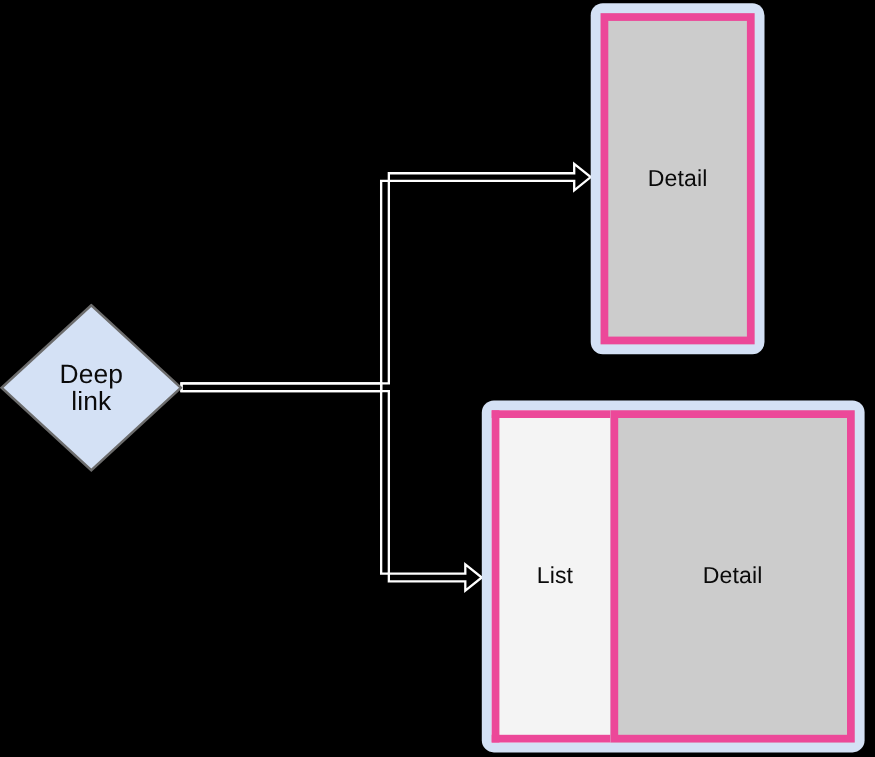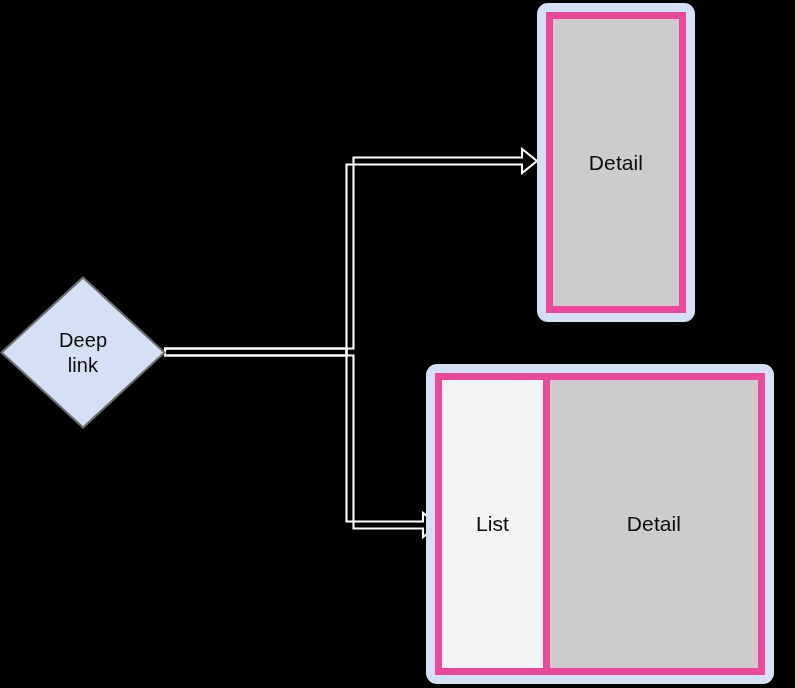--- a/index.html
+++ b/index.html
@@ -46,21 +46,21 @@
     position: absolute;
     left: 0;
     top: 0;
     width: 166px;
     height: 153px;
     display: flex;
     flex-direction: column;
     align-items: center;
     justify-content: center;
     color: #0a0a0a;
-    font-size: 20px;
+    font-size: 24px;
     line-height: 25px;
     text-align: right;
     letter-spacing: 0.1px;
   }
 
   
   .screen-frame {
     position: absolute;
     box-sizing: border-box;
     background: #d4e1f5;
@@ -92,21 +92,21 @@
     width: 158px;
     height: 319px;
   }
   #screen-detail-single .screen-pane {
     width: 100%;
     height: 100%;
   }
 
   
   #screen-list-detail {
-    left: 426px;
+    left: 438px;
     top: 364px;
     width: 348px;
     height: 320px;
   }
   #screen-list-detail .pane-list {
     width: 108px;
     height: 100%;
     border-right: none;
   }
   #screen-list-detail .pane-detail {

